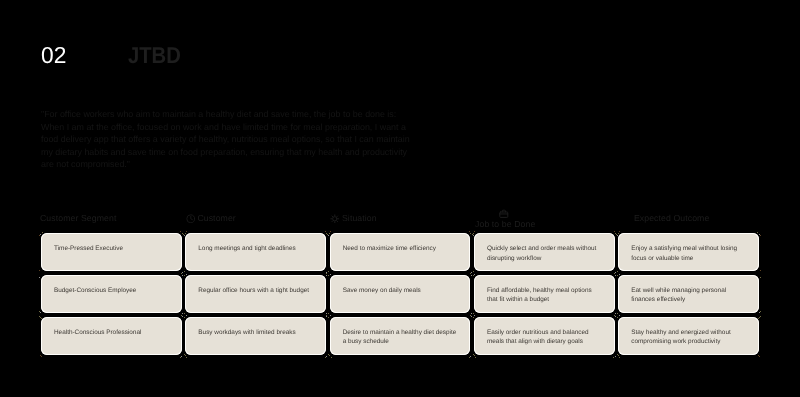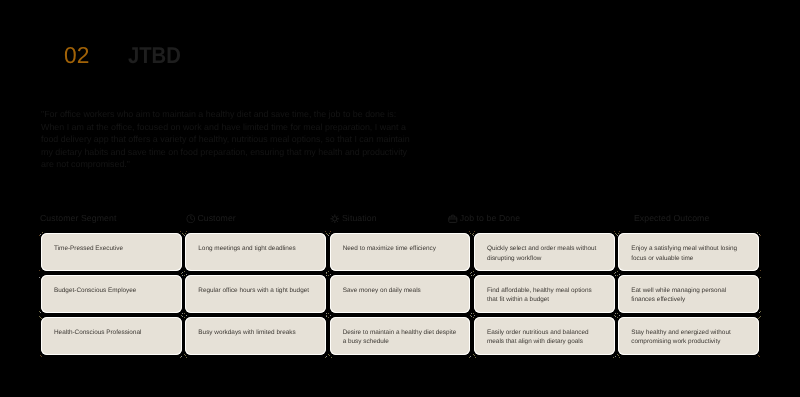--- a/index.html
+++ b/index.html
@@ -1,18 +1,18 @@
 <!DOCTYPE html>
 <html><head>
 <meta charset="utf-8">
 <style>
   html,body{margin:0;padding:0;}
   body{width:800px;height:397px;background:#000;font-family:"Liberation Sans",sans-serif;overflow:hidden;-webkit-font-smoothing:antialiased;text-rendering:geometricPrecision;}
   .page{position:relative;width:800px;height:397px;background:#000;}
-  .kicker{position:absolute;left:41px;top:42px;font-size:23px;font-weight:400;color:#a16207;transform:scaleX(.99);transform-origin:left top;margin-left:23px;}
+  .kicker{position:absolute;left:41px;top:42px;font-size:23px;font-weight:400;color:#ffffff;transform:scaleX(.99);transform-origin:left top;}
   .title{position:absolute;left:128px;top:42px;font-size:23px;font-weight:700;color:#1e1e1e;transform:scaleX(.88);transform-origin:left top;}
   .para{position:absolute;left:41px;top:108px;width:372px;font-size:8.9px;line-height:12.5px;color:#141414;}
   .hdrs{position:absolute;left:0;top:209px;height:18px;}
   .hdr{position:absolute;top:0;height:18px;display:flex;align-items:center;}
   .hdr .ic{width:9.6px;height:9.6px;margin-right:2.2px;display:block;color:#1d1d1d;position:relative;top:-3px;}
   .hdr .lb{font-size:8.7px;color:#1d1d1d;letter-spacing:.1px;white-space:nowrap;}
   .grid{position:absolute;left:41px;top:233px;width:718px;height:122px;display:grid;grid-template-columns:repeat(5,1fr);grid-template-rows:repeat(3,1fr);gap:3.6px;}
   .card{background:#e6e1d7;border-radius:6px;box-shadow:inset 0 0 0 1px #fffefb;display:flex;align-items:flex-start;padding:11px 13px 0;box-sizing:border-box;}
   .card span{font-size:6.4px;line-height:9.6px;color:#3c3833;}
   .sparks{position:absolute;left:0;top:0;width:800px;height:397px;pointer-events:none;}
@@ -36,21 +36,21 @@
           </svg></span>
         <span class="lb">Customer</span>
       </div>
       <div class="hdr" style="left: 330.2px;">
         <span class="ic"><svg viewBox="0 0 24 24" fill="none" stroke="currentColor" stroke-width="2" stroke-linecap="round" stroke-linejoin="round" width="100%" height="100%">
             <circle cx="12" cy="12" r="5.4" stroke-width="2.4"></circle>
             <path stroke-width="2.4" d="M12 2.2v2.2M12 19.6v2.2M5.0 5.0l1.6 1.6M17.4 17.4l1.6 1.6M2.2 12h2.2M19.6 12h2.2M6.6 17.4l-1.6 1.6M19.0 5.0l-1.6 1.6"></path>
           </svg></span>
         <span class="lb">Situation</span>
       </div>
-      <div class="hdr" style="left: 448px;">
+      <div class="hdr" style="left: 475px; flex-direction: column;">
         <span class="ic"><svg viewBox="0 0 24 24" fill="none" stroke="currentColor" stroke-width="2" stroke-linecap="round" stroke-linejoin="round" width="100%" height="100%">
             <rect x="2" y="7.5" width="20" height="13.5" rx="2.2" stroke-width="2.4"></rect>
             <path stroke-width="2.4" d="M8 7.5V5.2A2.2 2.2 0 0 1 10.2 3h3.6A2.2 2.2 0 0 1 16 5.2V7.5"></path>
             <path stroke-width="2.4" d="M2 12.4h20"></path>
           </svg></span>
         <span class="lb">Job to be Done</span>
       </div>
       <div class="hdr" style="left: 633.9px;">
         <span class="lb">Expected Outcome</span>
       </div>

